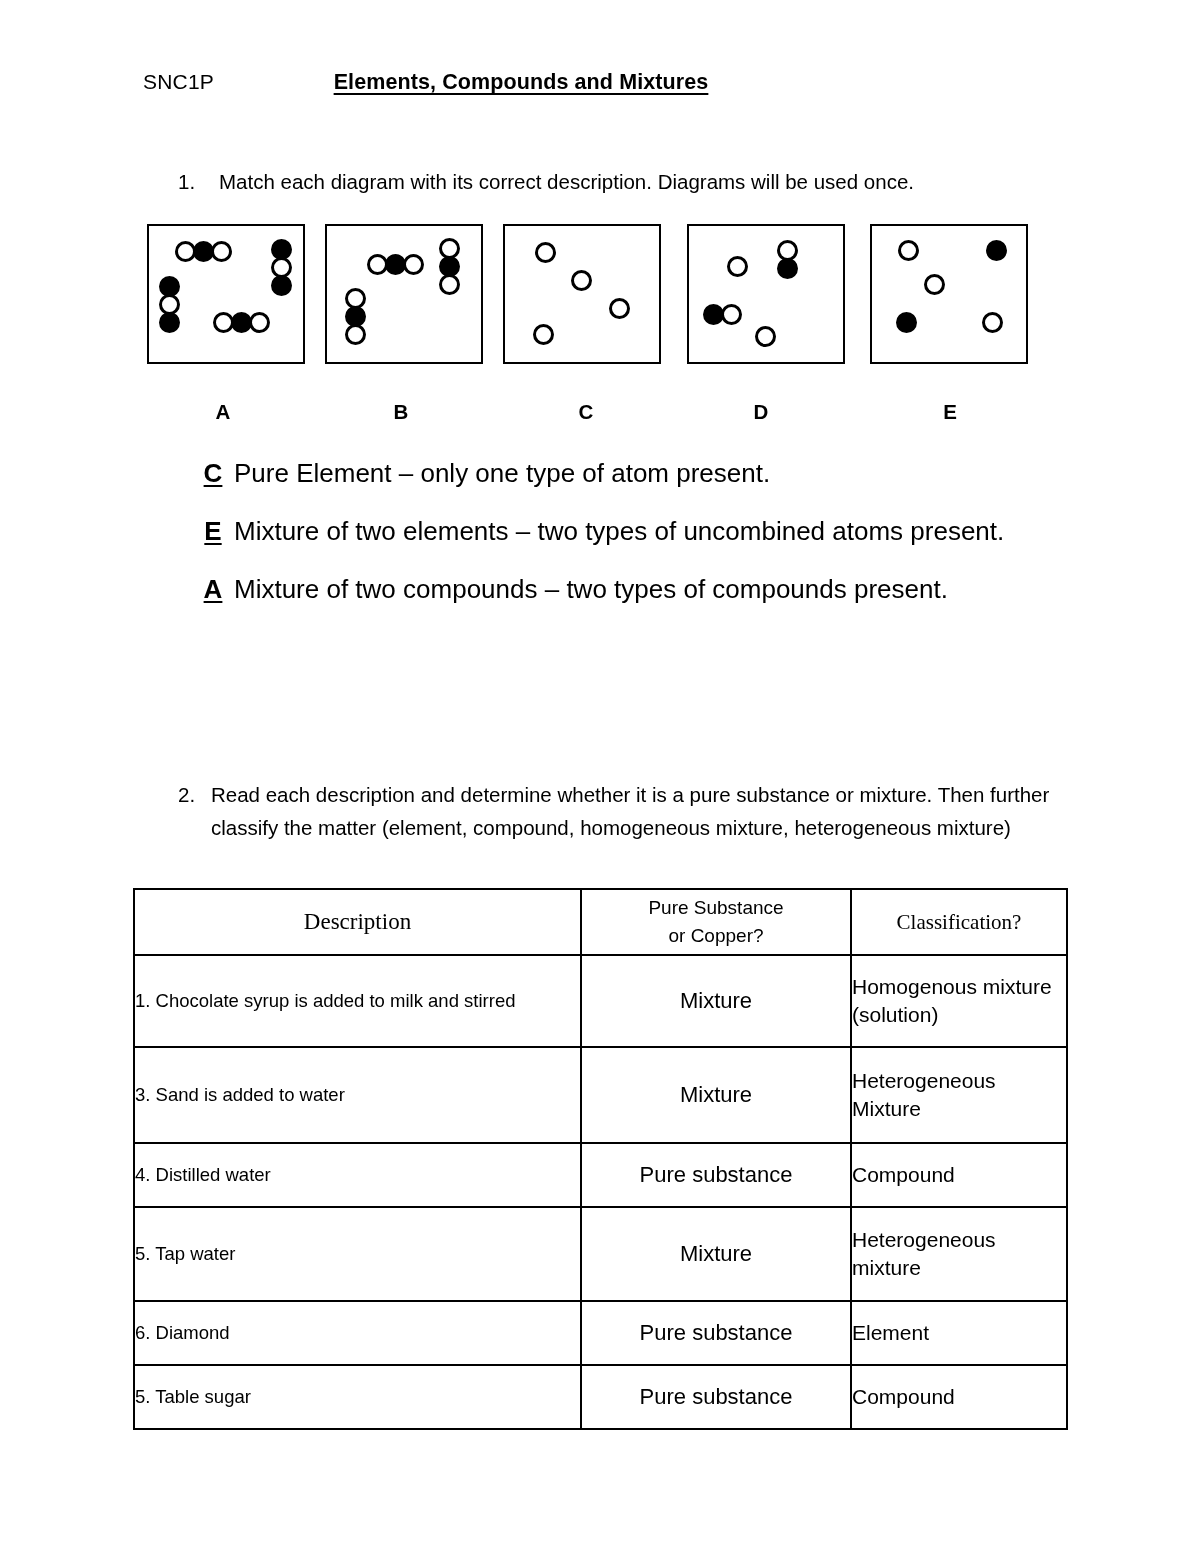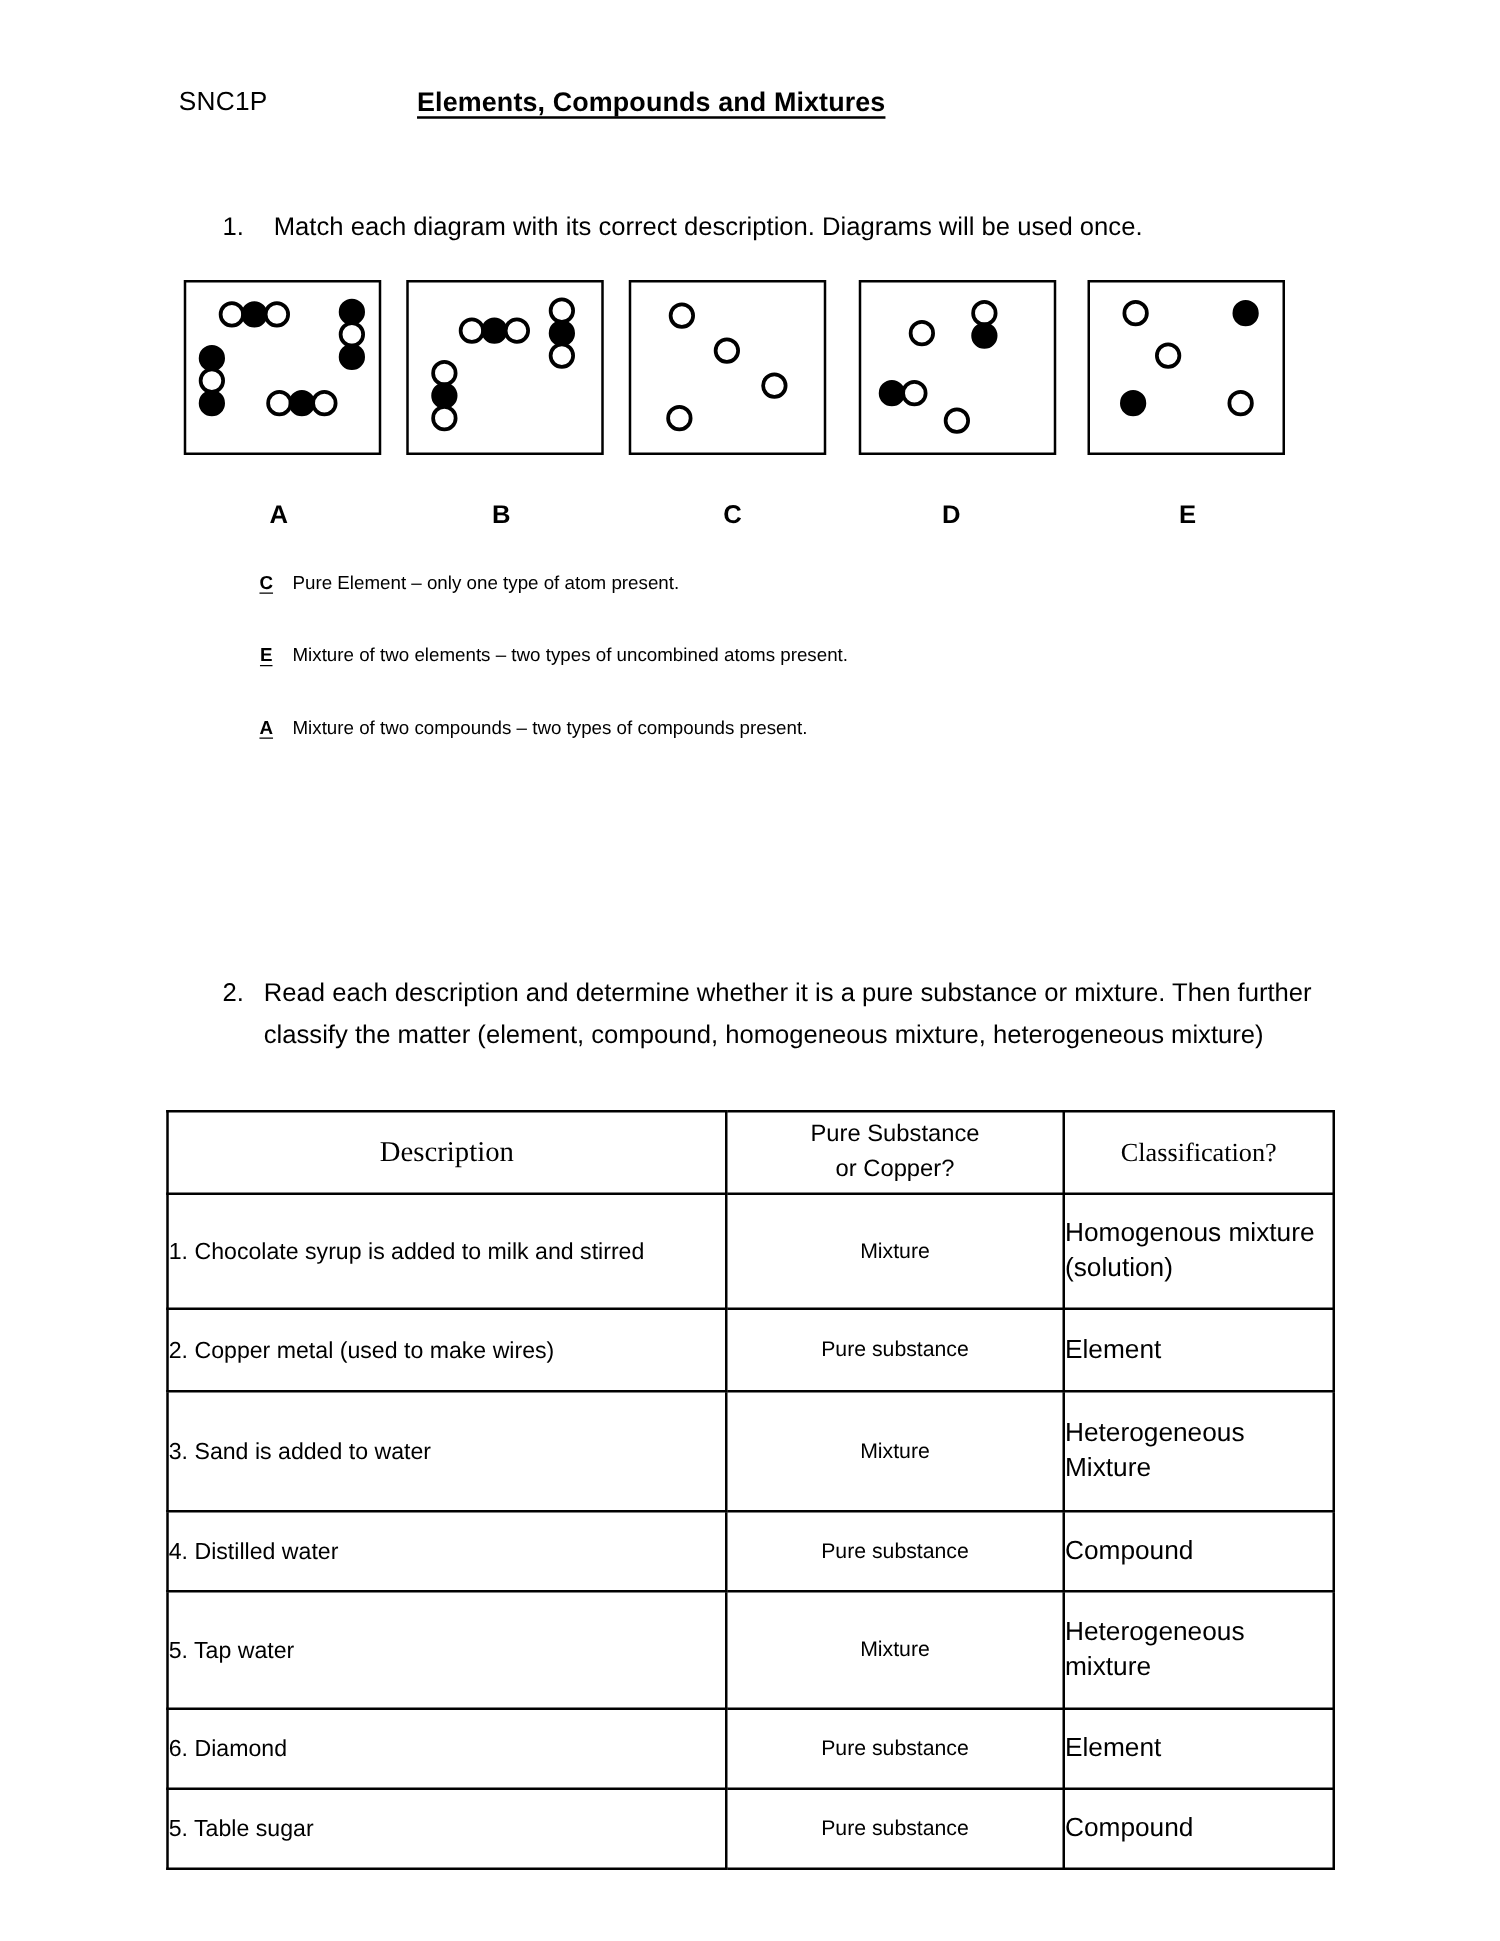--- a/index.html
+++ b/index.html
@@ -124,21 +124,21 @@
   
   .answers {
     position: absolute;
     left: 196px;
     top: 458px;
     width: 900px;
   }
   .ans-line {
     position: relative;
     height: 58px;
-    font-size: 15px;
+    font-size: 26px;
     white-space: nowrap;
   }
   .ans-letter {
     display: inline-block;
     min-width: 34px;
     text-align: center;
     font-weight: bold;
     text-decoration: underline;
     text-underline-offset: 3px;
   }
@@ -200,21 +200,21 @@
   .hdr-cls  { font-family: "Liberation Serif", serif; font-size: 21px; }
 
   td.cell-desc {
     vertical-align: top;
     padding: 11px 8px 8px 10px;
     font-size: 18.5px;
     line-height: 1.3;
   }
   td.cell-mid {
     text-align: center;
-    font-size: 17px;
+    font-size: 22px;
     vertical-align: middle;
   }
   td.cell-cls {
     padding: 6px 8px 6px 10px;
     font-size: 21px;
     line-height: 1.32;
     vertical-align: middle;
   }
   .r1 td { height: 90px; }
   .r2 td { height: 64px; }
@@ -329,25 +329,20 @@
           </td>
           <td class="hdr-cls">Classification?</td>
         </tr>
       </thead>
       <tbody>
         <tr class="r1">
           <td class="cell-desc">1. Chocolate syrup is added to milk and stirred</td>
           <td class="cell-mid">Mixture</td>
           <td class="cell-cls">Homogenous mixture (solution)</td>
         </tr>
-        <tr class="r2">
-          <td class="cell-desc">2. Copper metal (used to make wires)</td>
-          <td class="cell-mid">Pure substance</td>
-          <td class="cell-cls">Element</td>
-        </tr>
         <tr class="r3">
           <td class="cell-desc">3. Sand is added to water</td>
           <td class="cell-mid">Mixture</td>
           <td class="cell-cls">Heterogeneous Mixture</td>
         </tr>
         <tr class="r4">
           <td class="cell-desc">4.   Distilled water</td>
           <td class="cell-mid">Pure substance</td>
           <td class="cell-cls">Compound</td>
         </tr>

